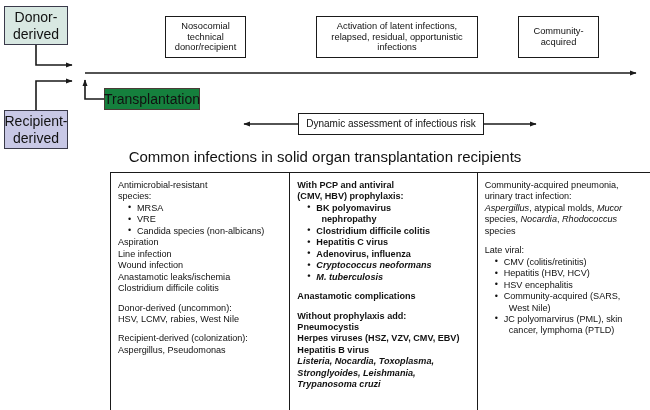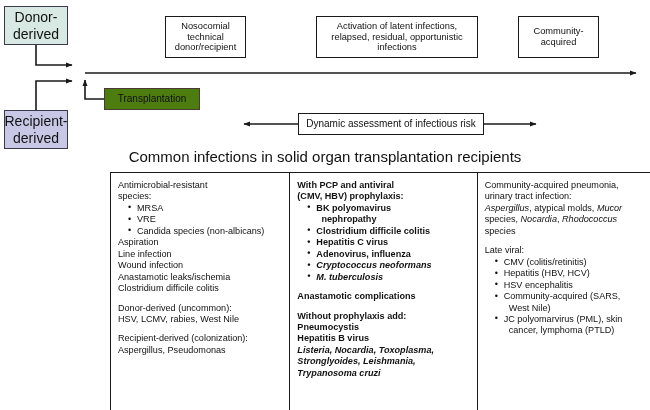--- a/index.html
+++ b/index.html
@@ -40,23 +40,23 @@
     background: #d8e8e2;
     border: 1.5px solid #3a3a4a;
     font-size: 14px;
   }
   .box-recipient {
     background: #c8c8e6;
     border: 1.5px solid #3a3a4a;
     font-size: 14px;
   }
   .box-transplant {
-    background: #4d7c0f;
+    background: #15803d;
     border: 1.5px solid #4a3a36;
-    font-size: 10px;
+    font-size: 14px;
   }
   .box-phase { font-size: 9.3px; }
   .box-dynamic { font-size: 10px; }
 
   .caption {
     position: absolute;
     font-size: 15px;
     text-align: center;
     white-space: nowrap;
   }
@@ -203,20 +203,21 @@
           <li>M. tuberculosis</li>
         </ul>
         <div class="blank"></div>
         <ul class="lines">
           <li>Anastamotic complications</li>
         </ul>
         <div class="blank"></div>
         <ul class="lines">
           <li>Without prophylaxis add:</li>
           <li>Pneumocystis</li>
+          <li>Herpes viruses (HSZ, VZV, CMV, EBV)</li>
           <li>Hepatitis B virus</li>
         </ul>
         <ul class="lines it">
           <li>Listeria, Nocardia, Toxoplasma,</li>
           <li>Stronglyoides, Leishmania,</li>
           <li>Trypanosoma cruzi</li>
         </ul>
       </div>
     <div class="col col-3">
         <ul class="lines">

